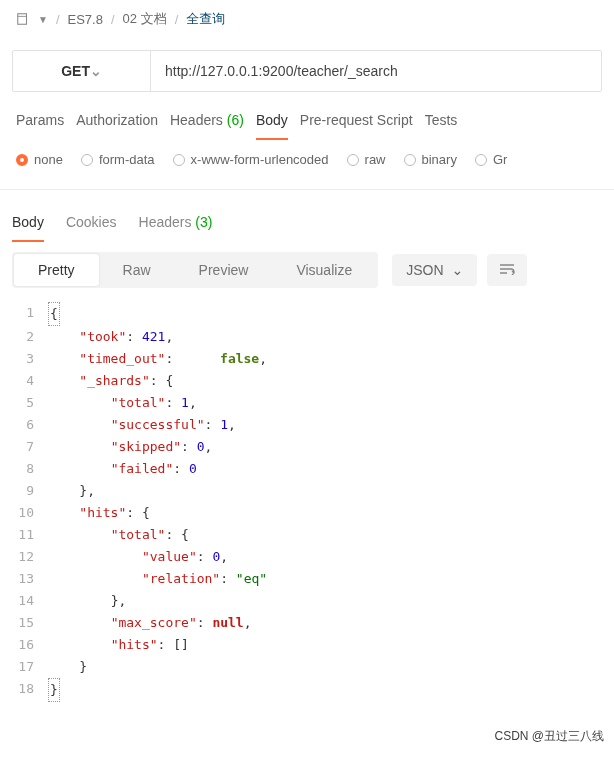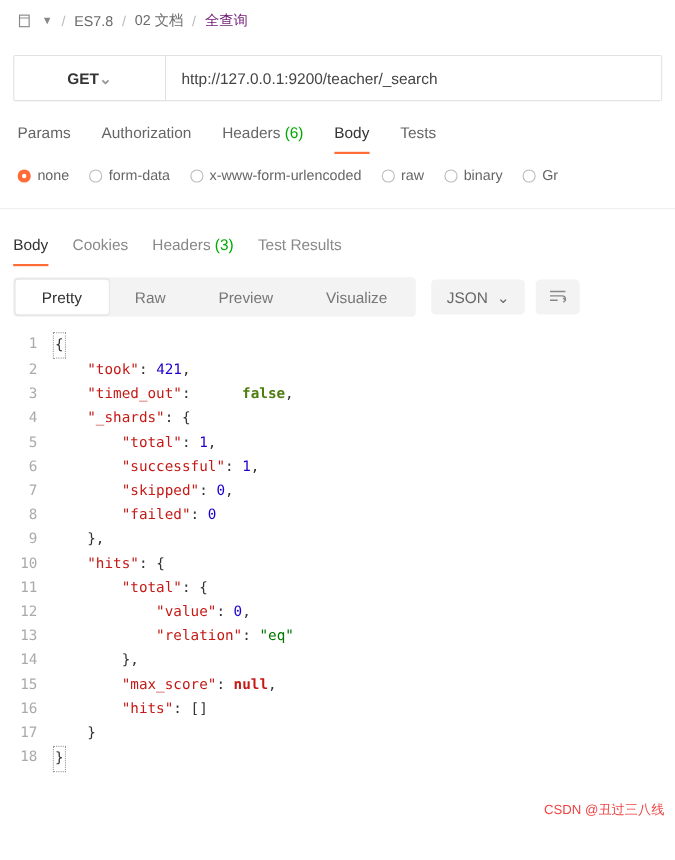--- a/index.html
+++ b/index.html
@@ -1,28 +1,28 @@
 <!DOCTYPE html>
 <html><head>
 <meta charset="utf-8">
 <style>
 * { box-sizing: border-box; margin: 0; padding: 0; }
 body { font-family: -apple-system, BlinkMacSystemFont, "Segoe UI", sans-serif; font-size: 14px; color: #333; background: #fff; width: 614px; }
 
 .breadcrumb { display: flex; align-items: center; gap: 8px; padding: 10px 16px; color: #6b6b6b; font-size: 13px; }
 .breadcrumb .file-icon { width: 14px; height: 14px; }
 .breadcrumb .sep { color: #bbb; }
-.breadcrumb .active { color: #701a75; font-weight: 500; }
+.breadcrumb .active { color: #0c4a6e; font-weight: 500; }
 
 .request-row { display: flex; margin: 12px 12px 0 12px; border: 1px solid #e1e1e1; border-radius: 2px; }
 .method-select { display: flex; align-items: center; justify-content: center; padding: 12px 14px; width: 138px; border-right: 1px solid #e1e1e1; font-weight: 600; color: #333; cursor: pointer; }
 .method-select .chev { color: #999; }
 .url-input { flex: 1; padding: 12px 14px; border: none; outline: none; font-size: 14px; color: #444; }
 
-.req-tabs { display: flex; gap: 28px; padding: 20px 16px 0 16px; }
+.req-tabs { display: flex; gap: 12px; padding: 20px 16px 0 16px; }
 .req-tab { color: #666; cursor: pointer; padding-bottom: 10px; }
 .req-tab.active { color: #333; font-weight: 500; border-bottom: 2px solid #FF6C37; }
 .req-tab .count { color: #0a0; }
 
 .body-type-row { display: flex; align-items: center; gap: 18px; padding: 12px 16px 22px 16px; border-bottom: 1px solid #eee; font-size: 13px; color: #666; flex-wrap: nowrap; overflow: hidden; }
 .radio { display: flex; align-items: center; gap: 6px; cursor: pointer; white-space: nowrap; }
 .radio-dot { width: 12px; height: 12px; border-radius: 50%; border: 1px solid #bbb; background: #fff; }
 .radio.selected .radio-dot { border: 4px solid #FF6C37; width: 12px; height: 12px; }
 
 .resp-tabs { display: flex; gap: 22px; padding: 24px 12px 0 12px; }
@@ -42,21 +42,21 @@
 .line-num { width: 36px; text-align: right; color: #aaa; padding-right: 14px; user-select: none; }
 .line-content { white-space: pre; }
 .cursor-box { display: inline-block; border: 1px dotted #999; padding: 0 1px; }
 .key { color: #C41A16; }
 .punct { color: #333; }
 .num { color: #1C00CF; }
 .bool { color: #4d7c0f; font-weight: 700; margin-left: 39px; }
 .nullv { color: #C41A16; font-weight: 600; }
 .str { color: #007400; }
 
-.watermark { position: absolute; right: 10px; top: 728px; color: #ef4444; font-size: 12px; }
+.watermark { position: absolute; right: 10px; top: 728px; color: #404040; font-size: 12px; }
 </style>
 </head>
 <body>
 
 <div class="breadcrumb">
   <svg class="file-icon" viewBox="0 0 16 16">
       <rect x="2" y="2" width="10" height="12" fill="none" stroke="#888" stroke-width="1.2"></rect>
       <path d="M2 5 L12 5" stroke="#888" stroke-width="1"></path>
     </svg>
   <span style="color:#888;font-size:10px;">▼</span>
@@ -74,20 +74,21 @@
     <span class="chev">⌄</span>
   </div>
   <input class="url-input" value="http://127.0.0.1:9200/teacher/_search" style="">
 </div>
 
 <div class="req-tabs">
   <div class="req-tab">Params</div>
   <div class="req-tab">Authorization</div>
   <div class="req-tab"><span>Headers</span> <span class="count">(6)</span></div>
   <div class="req-tab active">Body</div>
+  <div class="req-tab">Pre-request Script</div>
   <div class="req-tab">Tests</div>
 </div>
 
 <div class="body-type-row">
   <div class="radio selected">
       <span class="radio-dot"></span>
       <span>none</span>
     </div>
   <div class="radio">
       <span class="radio-dot"></span>
@@ -108,21 +109,20 @@
   <div class="radio">
       <span class="radio-dot"></span>
       <span>Gr</span>
     </div>
 </div>
 
 <div class="resp-tabs">
   <div class="resp-tab active">Body</div>
   <div class="resp-tab">Cookies</div>
   <div class="resp-tab"><span>Headers</span> <span class="count">(3)</span></div>
-  <div class="resp-tab">Test Results</div>
 </div>
 
 <div class="view-row">
   <div class="view-btn-group">
     <div class="view-btn active">Pretty</div>
     <div class="view-btn">Raw</div>
     <div class="view-btn">Preview</div>
     <div class="view-btn">Visualize</div>
   </div>
   <div class="format-select">

